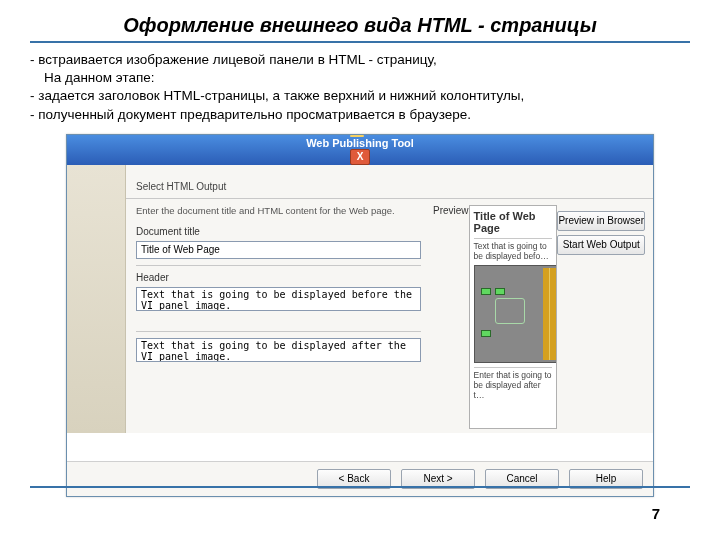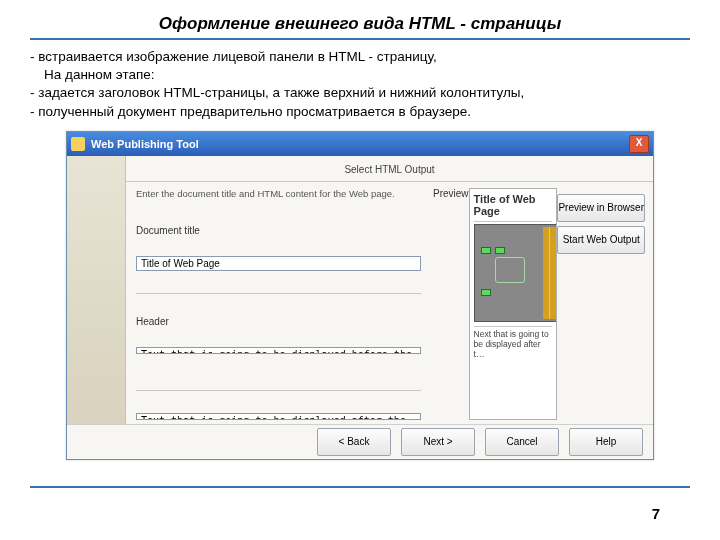--- a/index.html
+++ b/index.html
@@ -8,21 +8,21 @@
     width: 720px;
     height: 540px;
     font-family: Arial, sans-serif;
     background: #fff;
     position: relative;
     overflow: hidden;
   }
   .slide-title {
     font-weight: bold;
     font-style: italic;
-    font-size: 17px;
+    font-size: 20px;
     text-align: center;
     margin: 14px 40px 4px 40px;
   }
   .title-divider {
     border: none;
     border-top: 2px solid #3872a8;
     margin: 0 30px 8px 30px;
   }
   .slide-body {
     font-size: 13.5px;
@@ -32,28 +32,29 @@
   }
   .slide-body p { margin: 0; }
   .app-window {
     margin: 0 auto;
     width: 586px;
     border: 1px solid #6b8fae;
     background: #fff;
     box-shadow: 0 0 2px rgba(0,0,0,0.2);
   }
   .titlebar {
-    height: 24px;
+    height: 30px;
     background: linear-gradient(to bottom,#4a8de0,#2b5db6);
     display: flex;
     align-items: center;
     padding: 0 4px;
     color: #fff;
     font-size: 11px;
     font-weight: bold;
+    flex-direction: column;
   }
   .titlebar .app-icon {
     width: 14px; height: 14px;
     background: #f6d060;
     margin-right: 6px;
     border-radius: 2px;
   }
   .titlebar .spacer { flex: 1; }
   .close-btn {
     width: 18px; height: 16px;
@@ -80,39 +81,38 @@
   .main-panel {
     flex: 1;
     display: flex;
     flex-direction: column;
     font-size: 10px;
     color: #333;
   }
   .step-header {
     font-size: 10px;
     color: #444;
-    margin: 8px 10px 4px 10px;
-    text-align: center;
+    margin: 16px 10px 4px 10px;
   }
   .sep {
     border: none;
     border-top: 1px solid #c8c8c8;
     margin: 2px 0;
   }
   .content-row {
     display: flex;
     flex: 1;
     overflow: hidden;
   }
   .form-col {
     flex: 1;
     padding: 4px 8px 4px 10px;
     display: flex;
     flex-direction: column;
-    gap: 20px;
+    gap: 4px;
   }
   .preview-col {
     width: 212px;
     padding: 4px 8px 4px 4px;
     display: flex;
     flex-direction: row;
   }
   .instr { font-size: 9.5px; color: #555; margin-bottom: 6px; }
   .lbl { font-size: 10px; color: #333; }
   .txt-input {
@@ -175,38 +175,39 @@
   }
   .chip {
     position: absolute;
     left: 14px; top: 10px;
     width: 28px; height: 24px;
     border: 1px solid #a8d8a8;
     border-radius: 3px;
   }
   .preview-ftr { font-size: 8.5px; color: #444; }
   .wiz-btn {
-    height: 28px;
+    height: 20px;
     border: 1px solid #9aa4b0;
     background: linear-gradient(to bottom,#fdfdfd,#e6e6e6);
     font-size: 10px;
     border-radius: 2px;
     cursor: pointer;
     padding: 0;
   }
   .preview-actions { display: flex; flex-direction: column; gap: 4px; margin-top: 6px; }
   .bottom-bar {
     height: 34px;
     display: flex;
     align-items: center;
     justify-content: flex-end;
     gap: 10px;
     padding: 0 10px;
     background: #f7f6f3;
     border-top: 1px solid #d0d0d0;
+    margin-top: 28px;
   }
   .bottom-bar .wiz-btn { width: 74px; }
   .page-num {
     position: absolute;
     right: 60px;
     bottom: 18px;
     font-size: 15px;
     font-weight: bold;
   }
   .bottom-divider {
@@ -256,31 +257,32 @@
 
           <hr class="sep" style="margin-top:16px;">
           <textarea class="txt-area" style="">Text that is going to be displayed after the VI panel image.</textarea>
         </div>
 
         <div class="preview-col">
           <div class="lbl">Preview</div>
           <div class="preview-box">
             <div class="preview-title">Title of Web Page</div>
             <hr class="sep">
+            <div class="preview-hdr">Text that is going to be displayed befo…</div>
             <div class="preview-img">
               <div class="grid-area"></div>
               <div class="diagram-area">
                 <div class="rect-led" style="left:0;top:0;"></div>
                 <div class="rect-led" style="left:14px;top:0;"></div>
                 <div class="chip"></div>
                 <div class="rect-led" style="left:0;top:42px;"></div>
               </div>
             </div>
             <hr class="sep">
-            <div class="preview-ftr">Next that is going to be displayed after t…</div>
+            <div class="preview-ftr">Enter that is going to be displayed after t…</div>
           </div>
           <div class="preview-actions">
             <button class="wiz-btn">Preview in Browser</button>
             <button class="wiz-btn">Start Web Output</button>
           </div>
         </div>
 
       </div>
     </div>
   </div>

